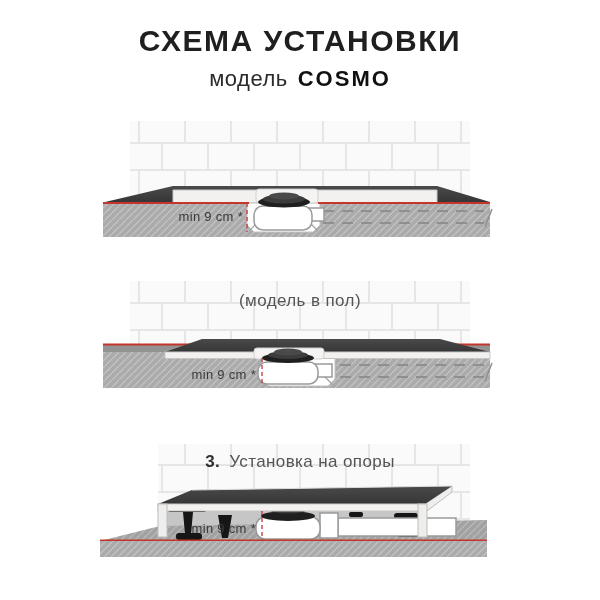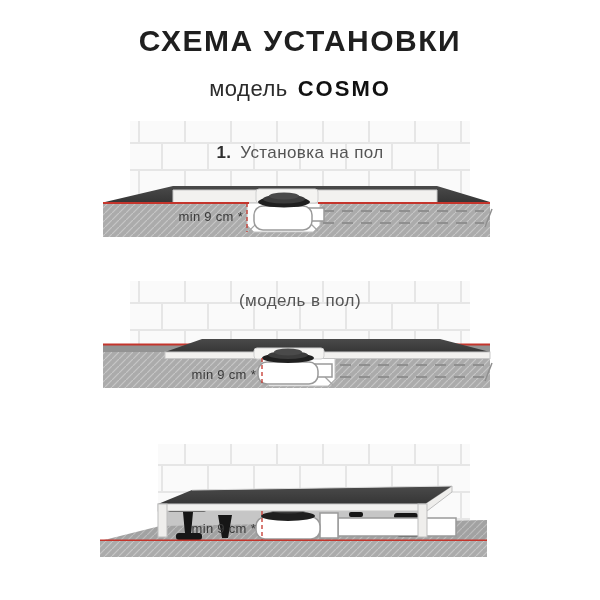--- a/index.html
+++ b/index.html
@@ -1,20 +1,20 @@
 <!DOCTYPE html>
 <html style="--accent-red: #c4352c; --floor-gray: #ababab; --tray-dark: #3f3f3f; --tray-white: #f2f1ef; --support-black: #161616; --tile-line: #e6e6e6; --text-dark: #1f1f1f; --text-gray: #555555;"><head>
 <meta charset="utf-8">
 <style>
   html,body{margin:0;padding:0;background:#fff;}
   .page{position:relative;width:600px;height:600px;background:#fff;overflow:hidden;
         font-family:"Liberation Sans",sans-serif;}
   .main-title{position:absolute;top:24px;left:0;width:600px;text-align:center;
         font-size:30px;font-weight:bold;letter-spacing:1.5px;color:var(--text-dark);}
-  .model-line{position:absolute;top:76px;left:0;width:600px;text-align:center;color:#2b2b2b;}
+  .model-line{position:absolute;top:66px;left:0;width:600px;text-align:center;color:#2b2b2b;}
   .model-word{font-size:22px;font-weight:300;letter-spacing:.5px;}
   .model-name{font-size:22px;font-weight:bold;letter-spacing:2px;margin-left:10px;color:#111;}
   .section{position:absolute;left:0;width:600px;}
   .sec1{top:115px;height:140px;}
   .sec2{top:275px;height:150px;}
   .sec3{top:437px;height:140px;}
   .section svg{position:absolute;top:0;left:0;}
   .sec-heading{position:absolute;left:0;width:600px;text-align:center;z-index:3;
         font-size:17px;color:var(--text-gray);letter-spacing:.4px;line-height:21px;}
   .sec1 .sec-heading{top:27px;}
@@ -94,23 +94,20 @@
       <rect class="plate" x="256" y="74" width="62" height="14" rx="3"></rect>
       <rect class="siphon" x="308" y="93" width="16" height="13"></rect>
       <rect class="siphon" x="254" y="91" width="58" height="24" rx="9"></rect>
       <ellipse class="cap1" cx="284" cy="87" rx="26" ry="5.5"></ellipse>
       <ellipse class="cap2" cx="284" cy="84" rx="21" ry="4.5"></ellipse>
       <ellipse class="cap3" cx="284" cy="81" rx="15" ry="3.5"></ellipse>
 
       <line class="dash-red" x1="247" y1="88" x2="247" y2="117"></line>
       <text class="dim-label" x="243" y="106" text-anchor="end">min 9 cm *</text>
     </svg>
-    <div class="sec-heading">
-      <span class="sec-num">1.</span><span class="sec-title">Установка на пол</span>
-    </div>
   </div>
 
   <div class="section sec2">
     <svg width="600" height="150" viewBox="0 0 600 150">
       <rect class="tilefill" x="130" y="6" width="340" height="71"></rect>
 
       <polygon class="band" points="103,69 490,69 490,77 103,77"></polygon>
       <line class="red-line" x1="103" y1="69.5" x2="490" y2="69.5"></line>
       <polygon class="dark-top" points="165,77 202,64 440,64 490,77"></polygon>
 
@@ -169,15 +166,18 @@
       <polygon class="side-panel" points="425,67 452,49 452,55 427,74"></polygon>
       <polygon class="dark-top" points="158,67 192,53 452,49 425,67"></polygon>
       <line class="hl" x1="192" y1="53" x2="452" y2="49"></line>
       <rect class="white-part" x="158" y="67" width="267" height="7"></rect>
       <rect class="side-panel" x="158" y="67" width="9" height="33"></rect>
       <rect class="side-panel" x="418" y="67" width="9" height="33"></rect>
 
       <line class="dash-red" x1="262" y1="74" x2="262" y2="103"></line>
       <text class="dim-label" x="256" y="96" text-anchor="end">min 9 cm *</text>
     </svg>
+    <div class="sec-heading">
+      <span class="sec-num">3.</span><span class="sec-title">Установка на опоры</span>
+    </div>
   </div>
 
 </div>
 
 </body></html>

